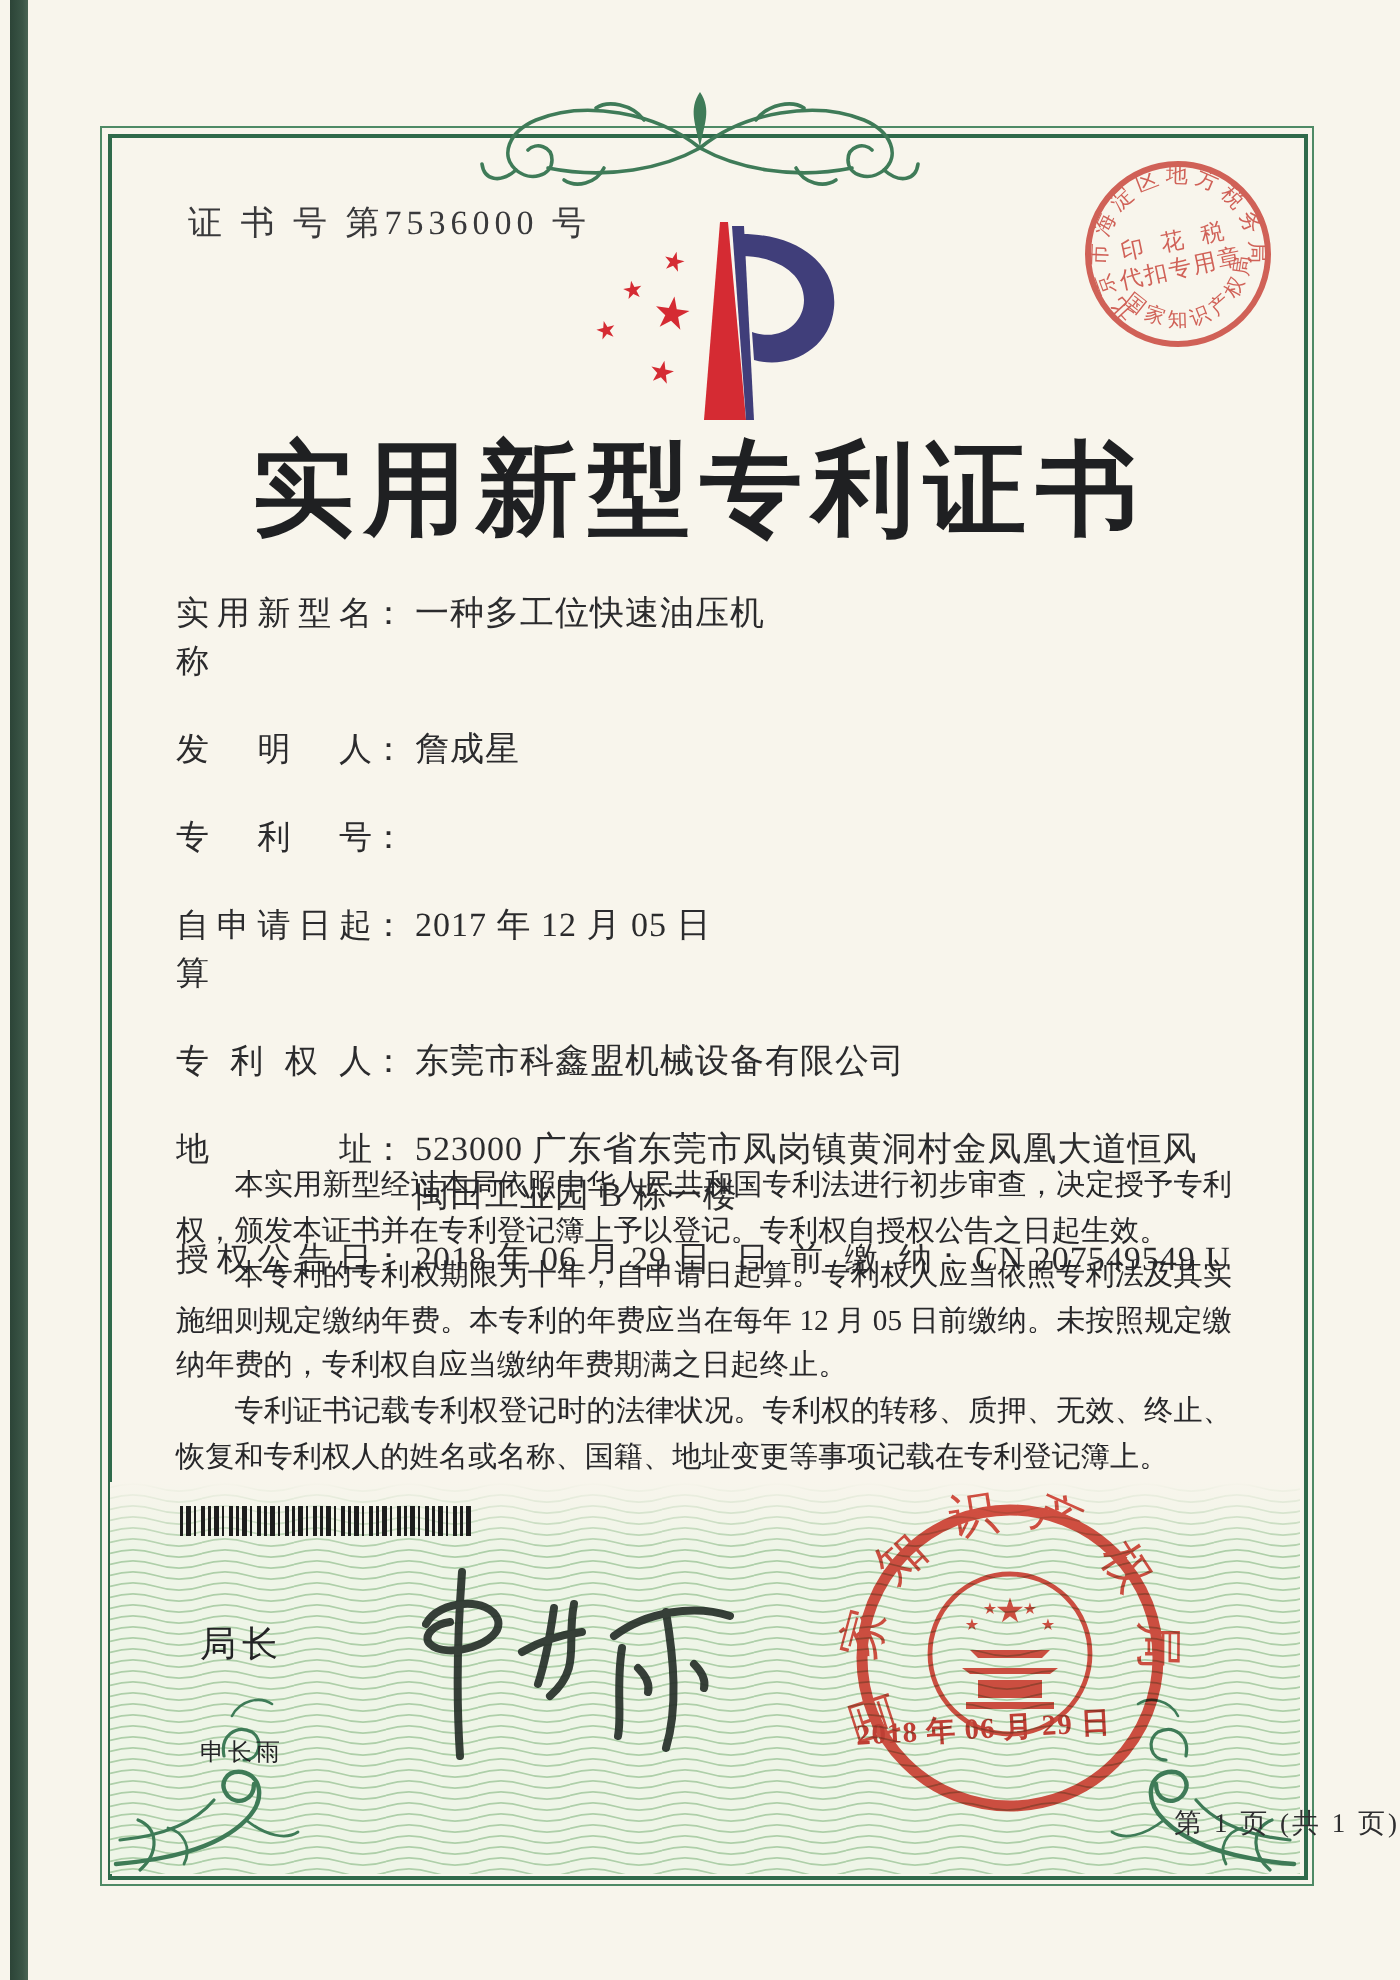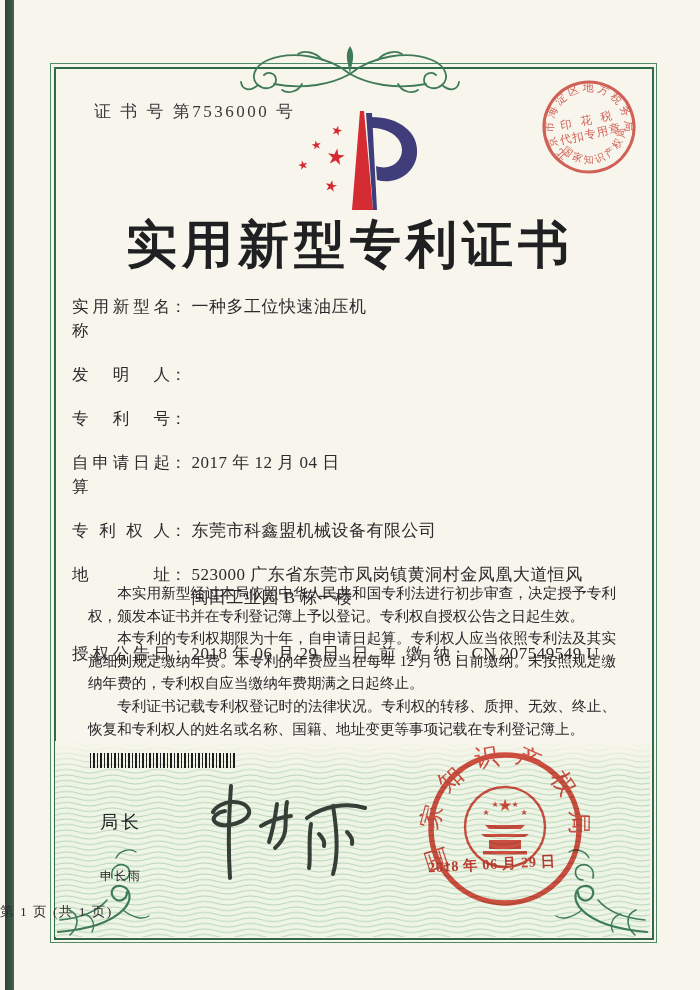--- a/index.html
+++ b/index.html
@@ -9,38 +9,38 @@
   .spine{position:absolute;left:5px;top:0;width:9px;height:990px;background:linear-gradient(90deg,#2c4437,#3a5546 70%,#4a6454);}
   
   .frame{position:absolute;left:50px;top:63px;width:605px;height:878px;border:1.5px solid #4f8a66;}
   .frame::before{content:"";position:absolute;inset:2.5px;border:2.5px solid #2f6a4b;}
   
   .band{position:absolute;left:55px;top:741px;width:595px;height:196px;background:#eef5e7;overflow:hidden;}
   .band-fade{position:absolute;left:55px;top:741px;width:595px;height:34px;background:linear-gradient(#f8f5ec,rgba(248,245,236,0));}
   .cert-number{position:absolute;left:94px;top:100px;font-size:17px;letter-spacing:2.5px;color:#39393b;}
   .logo{position:absolute;left:276px;top:107px;}
   .title{position:absolute;left:0;top:211px;width:700px;text-align:center;font-size:51px;font-weight:700;letter-spacing:5px;color:#1f2022;}
-  .fields{position:absolute;left:72px;top:295px;width:528px;color:#2b2b2d;}
+  .fields{position:absolute;left:88px;top:295px;width:528px;color:#2b2b2d;}
   .frow{display:flex;line-height:24px;margin-bottom:20px;font-size:16.5px;position:relative;}
   .flabel{display:inline-block;width:98px;text-align:justify;text-align-last:justify;flex:none;}
   .fcolon{flex:none;margin-right:5px;}
   .fvalue{flex:1;font-size:17px;letter-spacing:0.5px;}
-  .frow.addr{line-height:23px;margin-bottom:33px;}
+  .frow.addr{line-height:23px;margin-bottom:9px;}
   .frow.lastrow .col2{position:absolute;left:280px;top:0;display:flex;}
   .frow.lastrow .flabel2{display:inline-block;width:98px;text-align:justify;text-align-last:justify;flex:none;}
   .bodytext{position:absolute;left:88px;top:582px;width:528px;font-size:14.6px;line-height:22.6px;color:#27272a;text-align:justify;}
   .bodytext p{margin:0;text-indent:2em;}
   .barcode{position:absolute;left:90px;top:753px;width:146px;height:15px;
     background:repeating-linear-gradient(90deg,#1d1d1d 0 1.5px,rgba(0,0,0,0) 1.5px 3px,#1d1d1d 3px 5.5px,rgba(0,0,0,0) 5.5px 7px,#1d1d1d 7px 8px,rgba(0,0,0,0) 8px 10.5px,#1d1d1d 10.5px 12.5px,rgba(0,0,0,0) 12.5px 14px);}
   .role{position:absolute;left:100px;top:810px;font-size:18px;letter-spacing:3px;color:#232325;font-family:"Liberation Sans","DejaVu Sans",sans-serif;text-align:right;}
   .name{position:absolute;left:100px;top:868px;font-size:12px;letter-spacing:2px;color:#232325;font-family:"Liberation Sans","DejaVu Sans",sans-serif;}
   .sig{position:absolute;left:195px;top:778px;}
   .seal{position:absolute;left:413px;top:745px;mix-blend-mode:multiply;opacity:.95;}
   .taxstamp{position:absolute;left:536px;top:74px;transform:rotate(-12deg);mix-blend-mode:multiply;opacity:.85;}
-  .footer{position:absolute;left:0;top:903px;width:700px;text-align:left;font-size:13.5px;letter-spacing:1.5px;color:#2e2e30;}
+  .footer{position:absolute;left:0;top:903px;width:700px;text-align:right;font-size:13.5px;letter-spacing:1.5px;color:#2e2e30;}
   .corner-right{transform:scaleX(-1);}
   .orn-top{position:absolute;left:240px;top:40px;}
   .corner{position:absolute;}
   svg text{font-family:"Liberation Serif","DejaVu Serif",serif;}
 </style>
 </head>
 <body>
 
 <div id="page">
 
@@ -117,29 +117,30 @@
 
   <div class="fields">
     <div class="frow">
       <span class="flabel">实用新型名称</span>
         <span class="fcolon">：</span>
       <span class="fvalue">一种多工位快速油压机</span>
     </div>
     <div class="frow">
       <span class="flabel">发明人</span>
         <span class="fcolon">：</span>
+      <span class="fvalue">詹成星</span>
     </div>
     <div class="frow">
       <span class="flabel">专利号</span>
         <span class="fcolon">：</span>
     </div>
     <div class="frow">
       <span class="flabel">自申请日起算</span>
         <span class="fcolon">：</span>
-      <span class="fvalue">2017 年 12 月 04 日</span>
+      <span class="fvalue">2017 年 12 月 05 日</span>
     </div>
     <div class="frow">
       <span class="flabel">专利权人</span>
         <span class="fcolon">：</span>
       <span class="fvalue">东莞市科鑫盟机械设备有限公司</span>
     </div>
     <div class="frow addr">
       <span class="flabel">地址</span>
         <span class="fcolon">：</span>
       <span class="fvalue">523000 广东省东莞市凤岗镇黄洞村金凤凰大道恒风闽田工业园 B 栋一楼</span>

